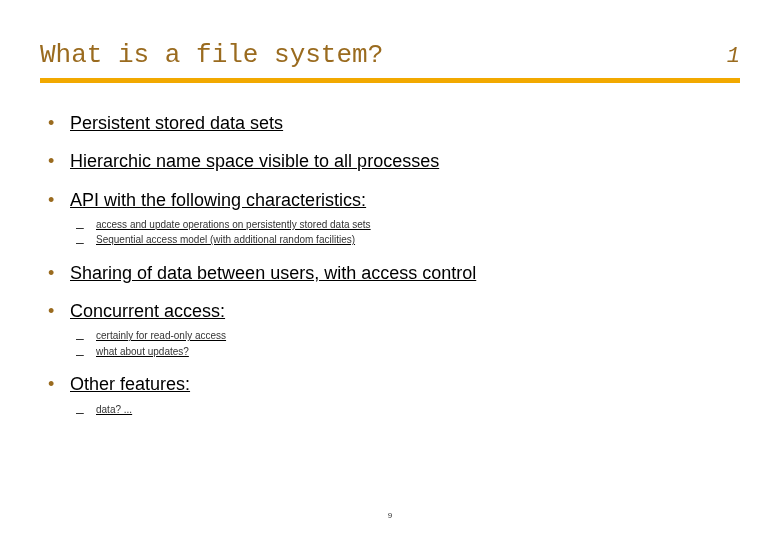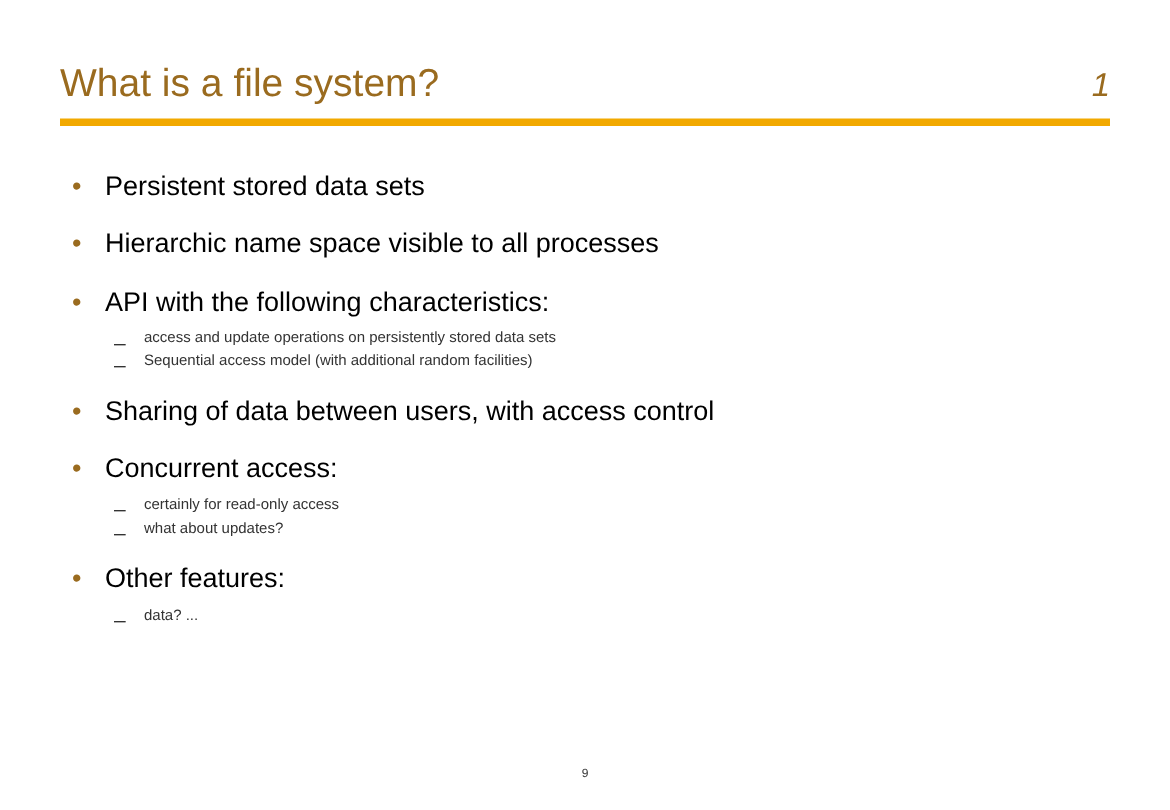--- a/index.html
+++ b/index.html
@@ -12,39 +12,41 @@
     overflow: hidden;
   }
   .slide {
     padding: 40px 40px 20px 40px;
   }
   .header-row {
     display: flex;
     justify-content: space-between;
     align-items: baseline;
     margin-bottom: 8px;
+    font-family: Liberation Mono, monospace;
   }
   .title {
     color: #9a6b1f;
     font-size: 26px;
     font-weight: 400;
   }
   .page-num {
     color: #9a6b1f;
     font-size: 22px;
     font-style: italic;
     font-weight: 400;
   }
   .rule {
     height: 5px;
     background: #f2a900;
     margin-bottom: 28px;
   }
   .content {
     padding-left: 4px;
+    text-decoration: underline;
   }
   ul.top {
     list-style: none;
   }
   ul.top > li {
     position: relative;
     padding-left: 26px;
     margin-bottom: 14px;
     color: #000;
     font-size: 18px;

